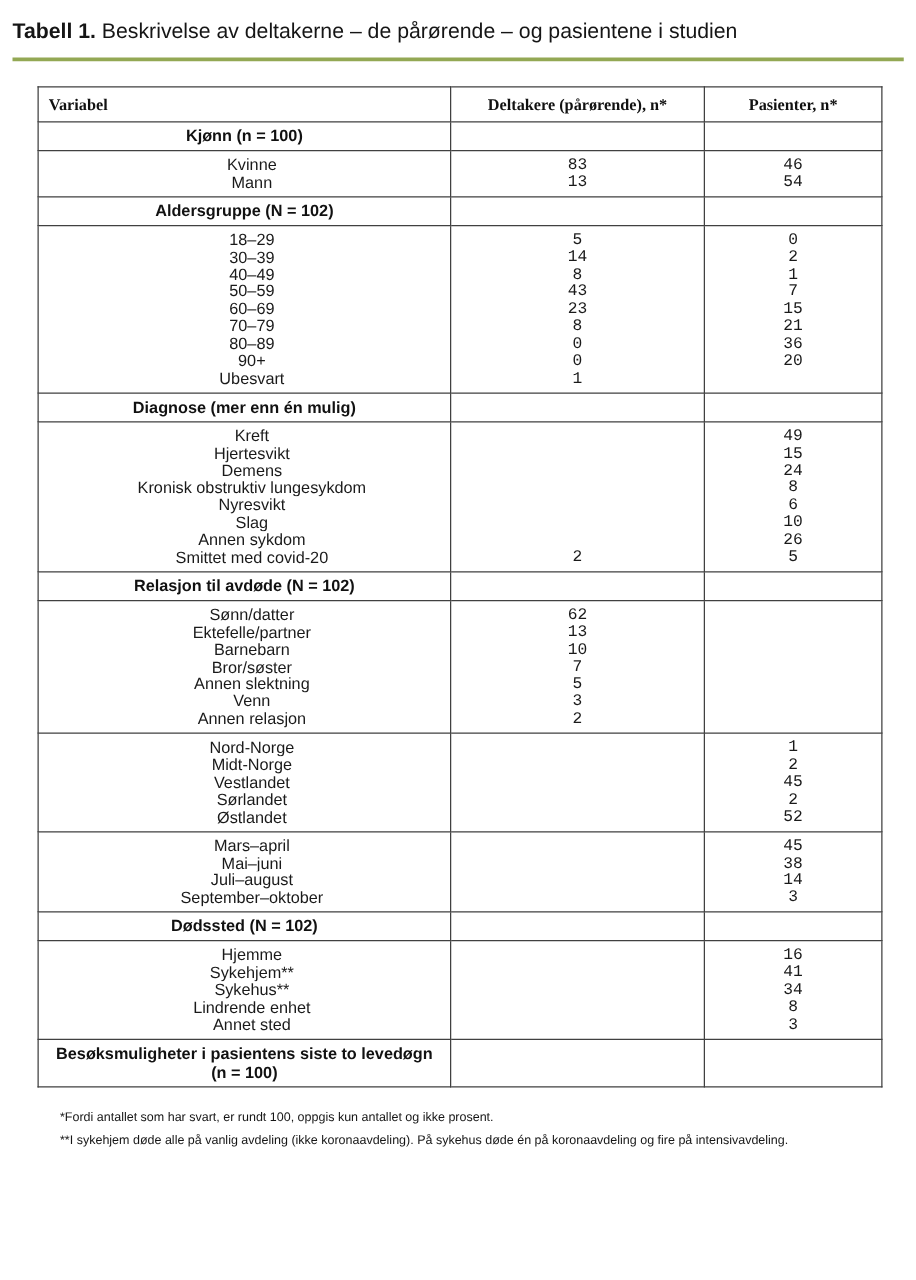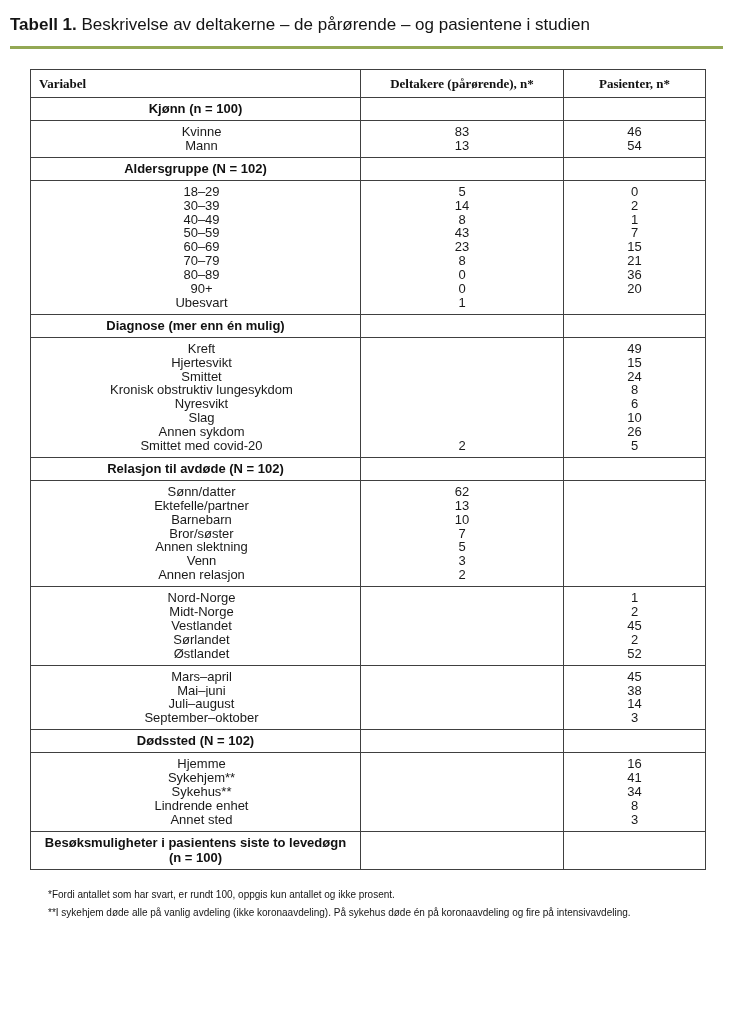--- a/index.html
+++ b/index.html
@@ -45,21 +45,21 @@
     text-align:center;
     color:#111;
   }
   .data-table td.empty-cell { padding:0; }
 
   .data-table td.data-cell {
     padding:4px 8px 4px 8px;
     vertical-align:top;
   }
   .data-table td.label-col .line { padding-left:12px; text-align:center; }
-  .data-table td.num-col { text-align:center; }
+  .data-table td.num-col { text-align:center;font-family:Liberation Mono, monospace; }
 
   .line {
     font-size:13px;
     height:13.9px; line-height:13.9px;
     white-space:nowrap; overflow:hidden;
   }
 
   .footnotes { margin:16px 28px 0 38px; }
   .footnote { font-size:10px; line-height:18px; color:#151515; }
 </style>
@@ -150,21 +150,21 @@
           </tr>
           <tr>
             <td class="section-cell">Diagnose (mer enn én mulig)</td>
             <td class="empty-cell"></td>
             <td class="empty-cell"></td>
           </tr>
           <tr>
             <td class="data-cell label-col">
               <div class="line">Kreft</div>
               <div class="line">Hjertesvikt</div>
-              <div class="line">Smittet</div>
+              <div class="line">Demens</div>
               <div class="line">Kronisk obstruktiv lungesykdom</div>
               <div class="line">Nyresvikt</div>
               <div class="line">Slag</div>
               <div class="line">Annen sykdom</div>
               <div class="line">Smittet med covid-20</div>
             </td>
             <td class="data-cell num-col">
               <div class="line"></div>
               <div class="line"></div>
               <div class="line"></div>

